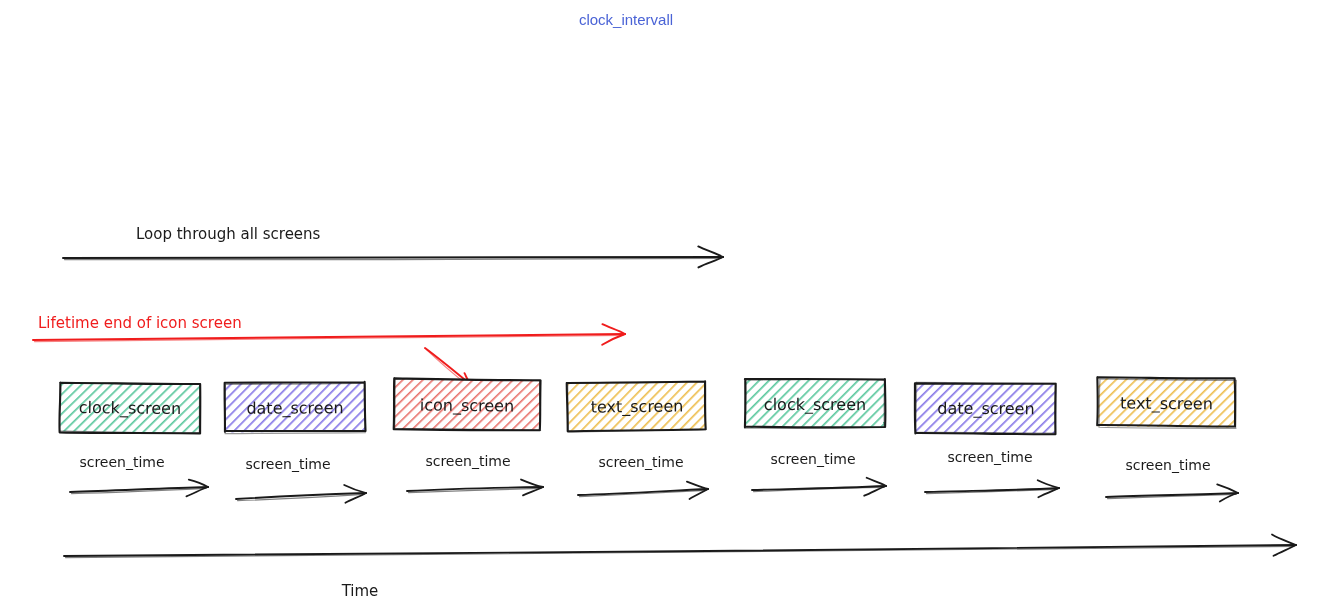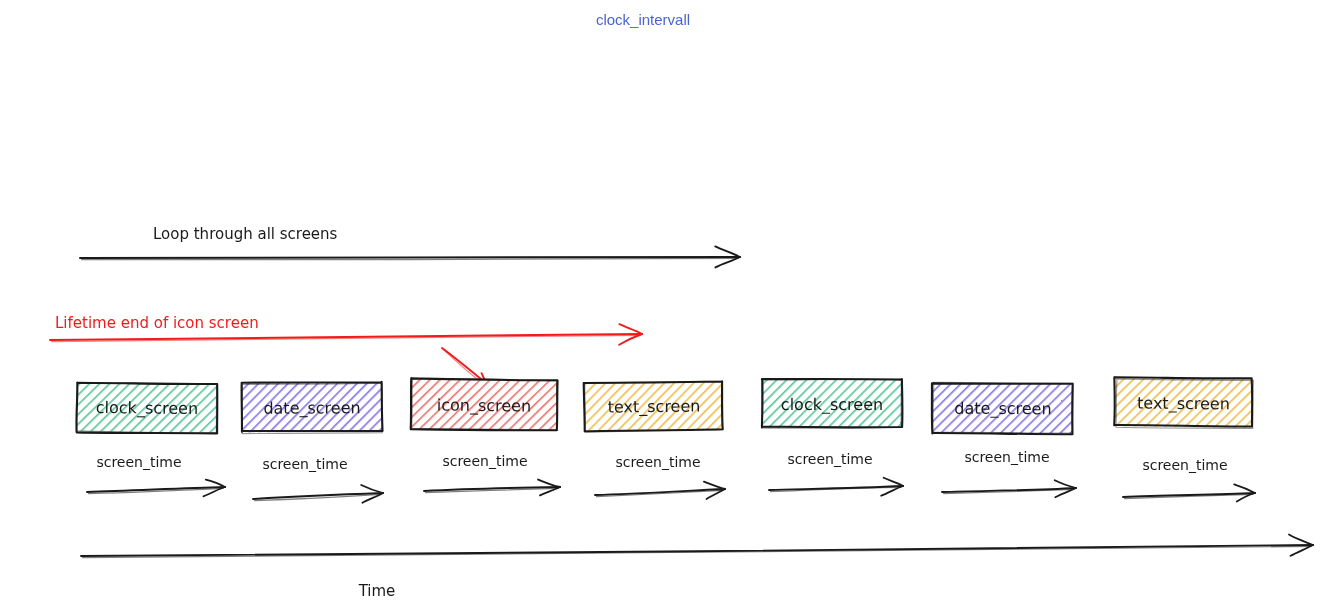--- a/index.html
+++ b/index.html
@@ -10,21 +10,21 @@
   }
   body {
     width: 1320px;
     height: 612px;
     position: relative;
     overflow: hidden;
     font-family: "Liberation Sans", sans-serif;
   }
   #stage {
     position: absolute;
-    left: 17px; top: 0;
+    left: 0; top: 0;
     width: 1286px;
     height: 612px;
   }
   #diagram-svg {
     position: absolute;
     left: 0; top: 0;
     width: 1320px;
     height: 612px;
     display: block;
   }

